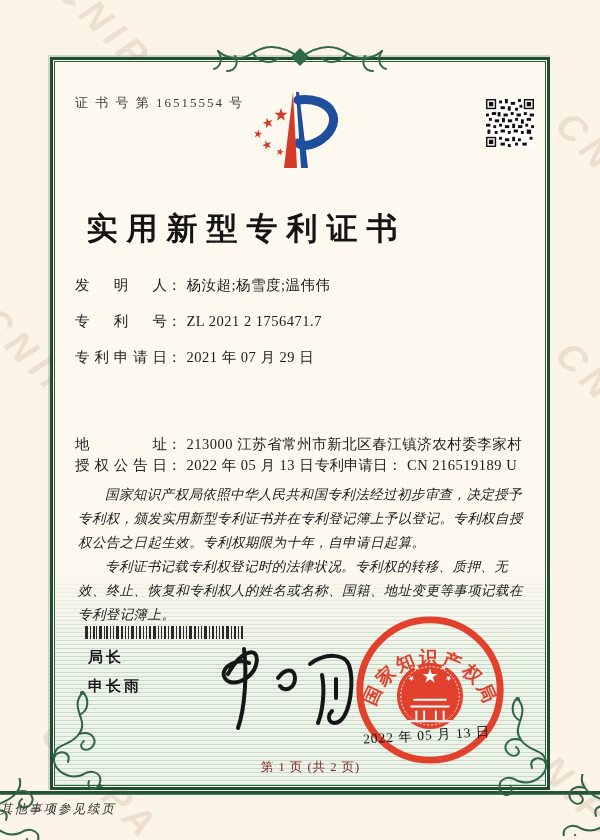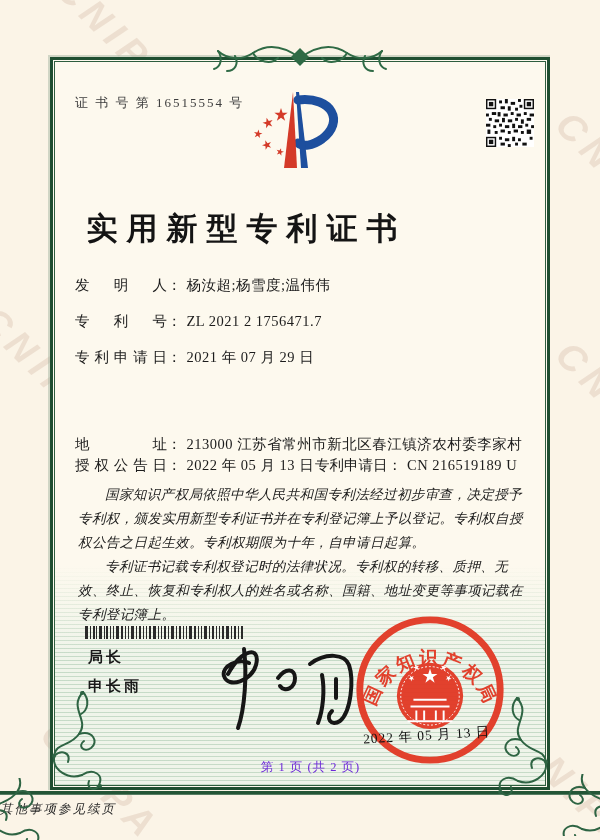--- a/index.html
+++ b/index.html
@@ -72,21 +72,21 @@
   }
   .signature{ position:absolute; left:198px; top:634px; z-index:7;}
   .seal{ position:absolute; left:352px; top:612px; z-index:6; opacity:.96;}
   .seal-date{
     position:absolute; left:363px; top:726px; width:150px; z-index:8;
     font-size:13.5px; letter-spacing:1px; color:#101010; white-space:nowrap;
     transform:rotate(-3.5deg);
   }
   .page-info{
     position:absolute; left:50px; width:521px; top:759px; text-align:center;
-    font-size:12.5px; color:#6d28d9; z-index:5; letter-spacing:1px;
+    font-size:12.5px; color:#7f1d1d; z-index:5; letter-spacing:1px;
   }
   .note{
     position:absolute; left:0; width:600px; top:801px; 
     font-size:12.5px; font-style:italic; letter-spacing:2px; color:#2b2b2b; z-index:5;
   }
   
   .orn{ position:absolute; z-index:6; pointer-events:none;}
   .orn-top{ left:205px; top:40px;}
   .orn-bl{ left:48px; top:690px;}
   .orn-br{ left:482px; top:696px; transform:scaleX(-1);}

